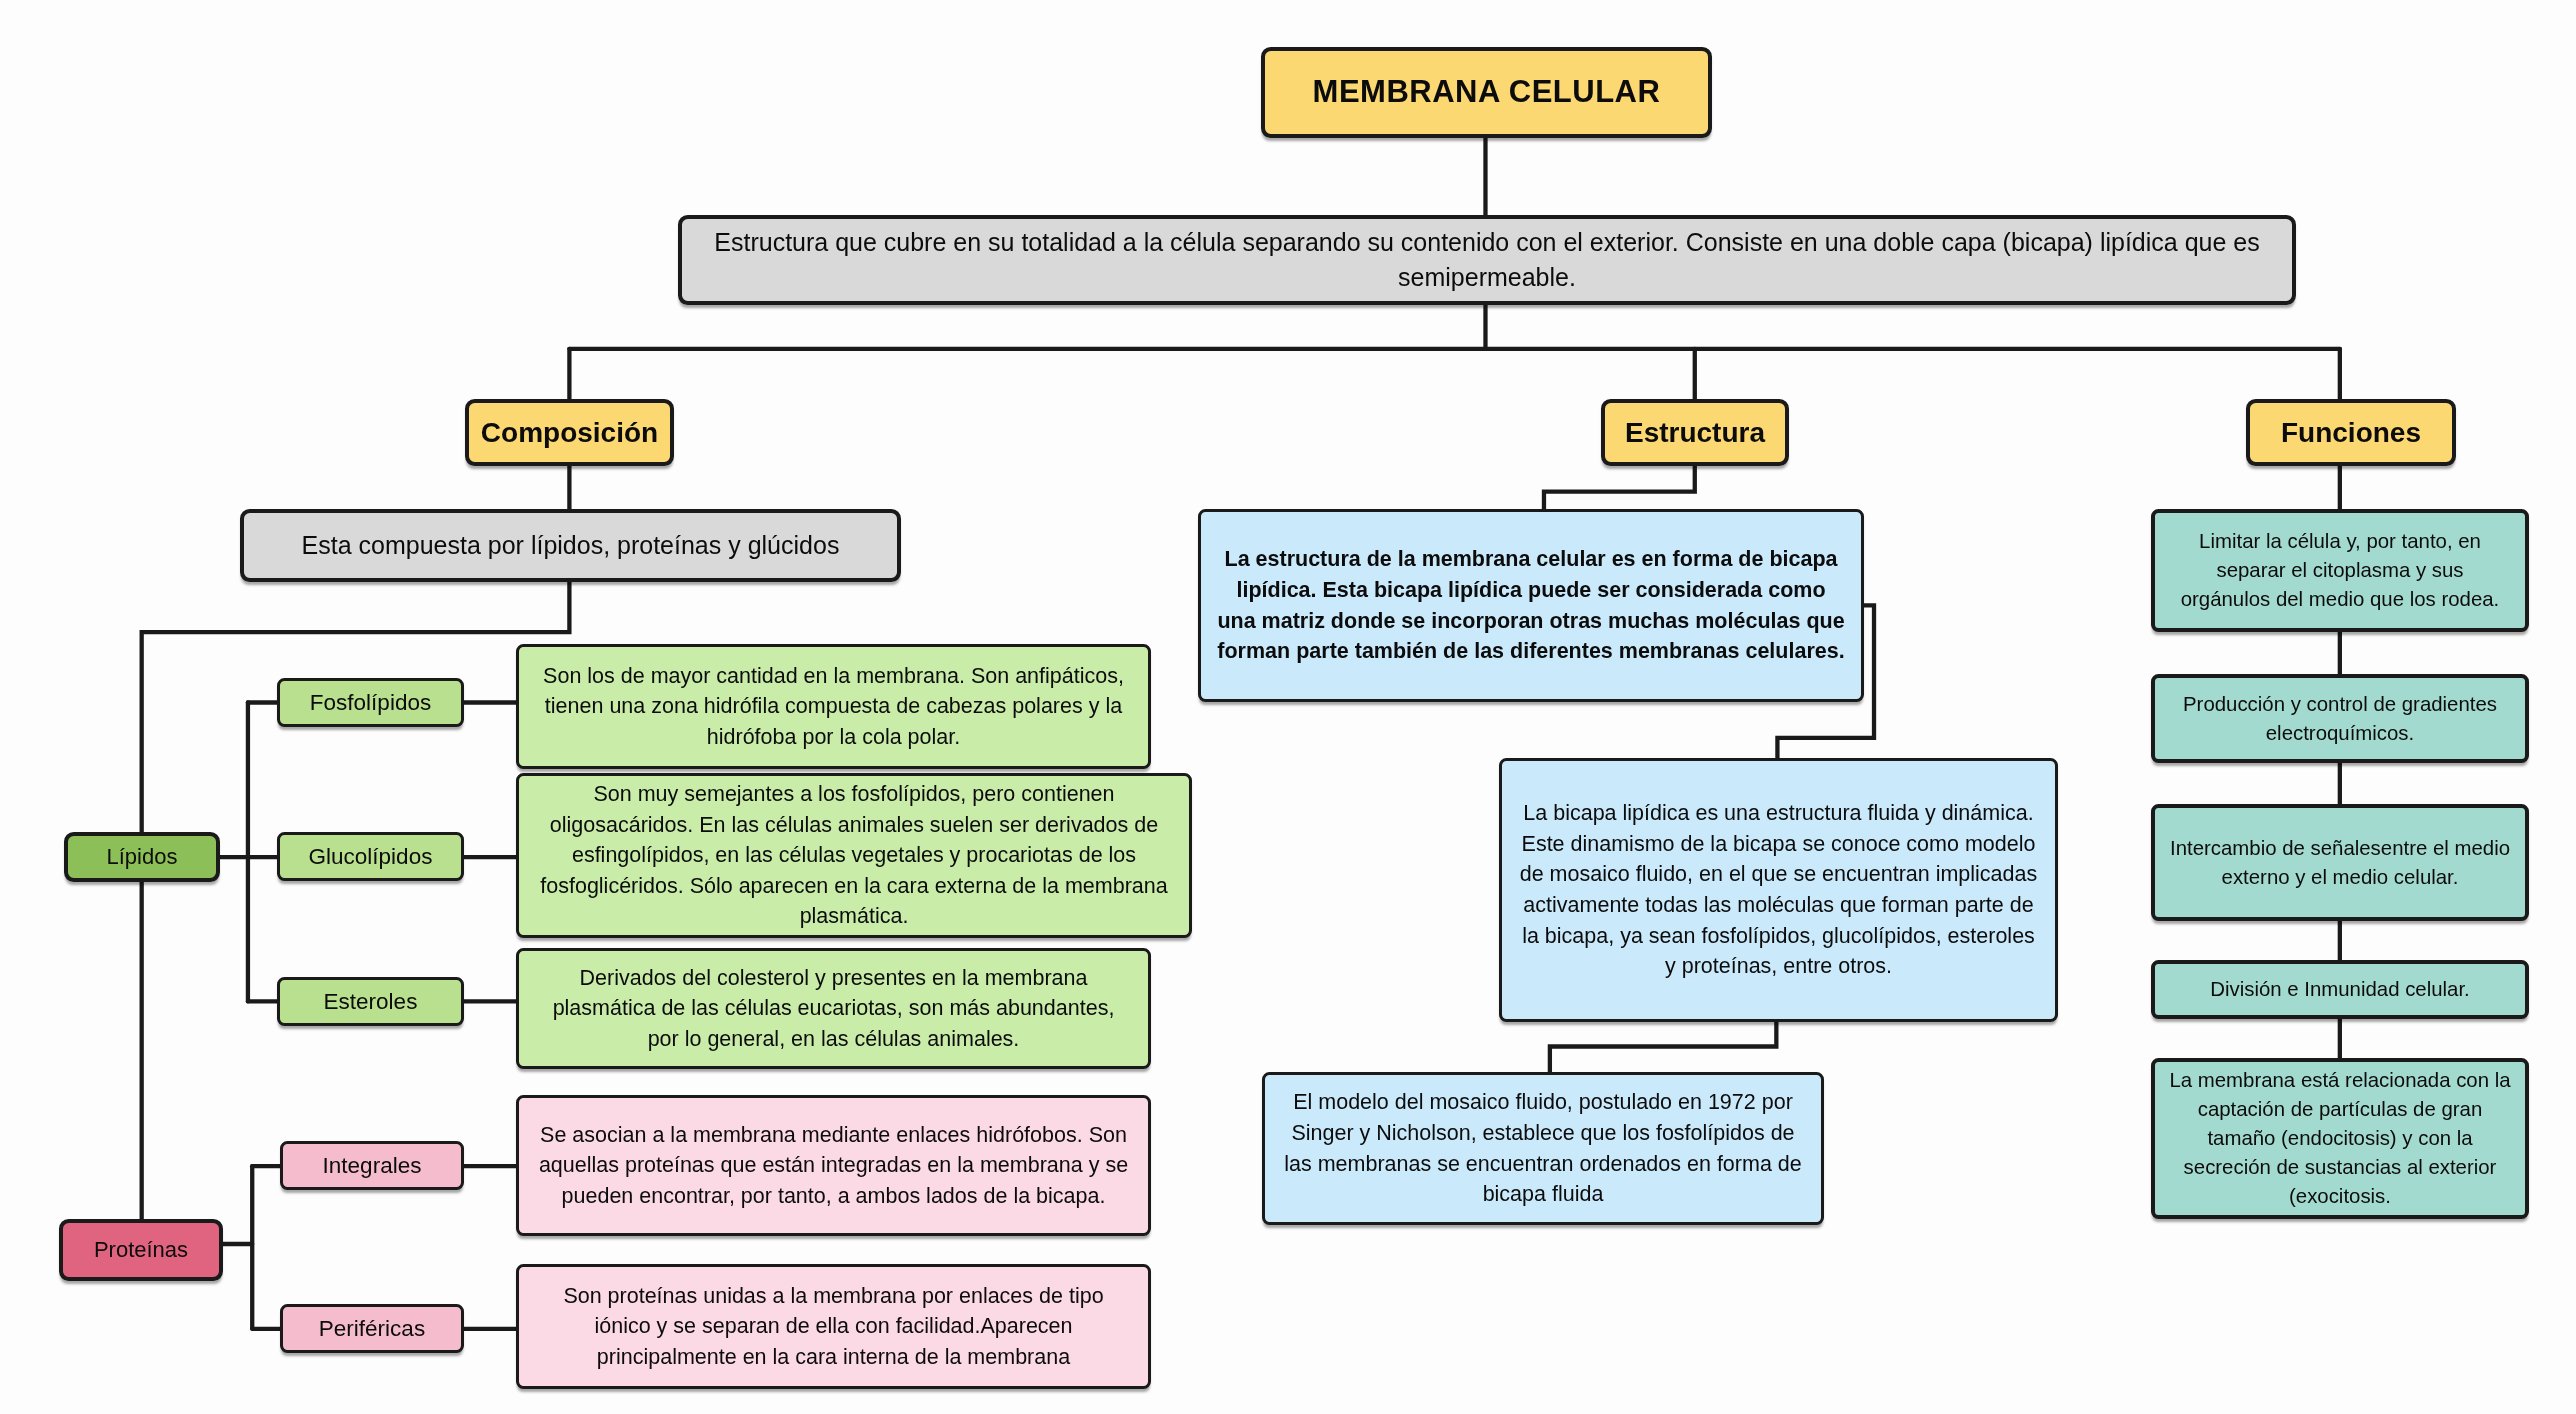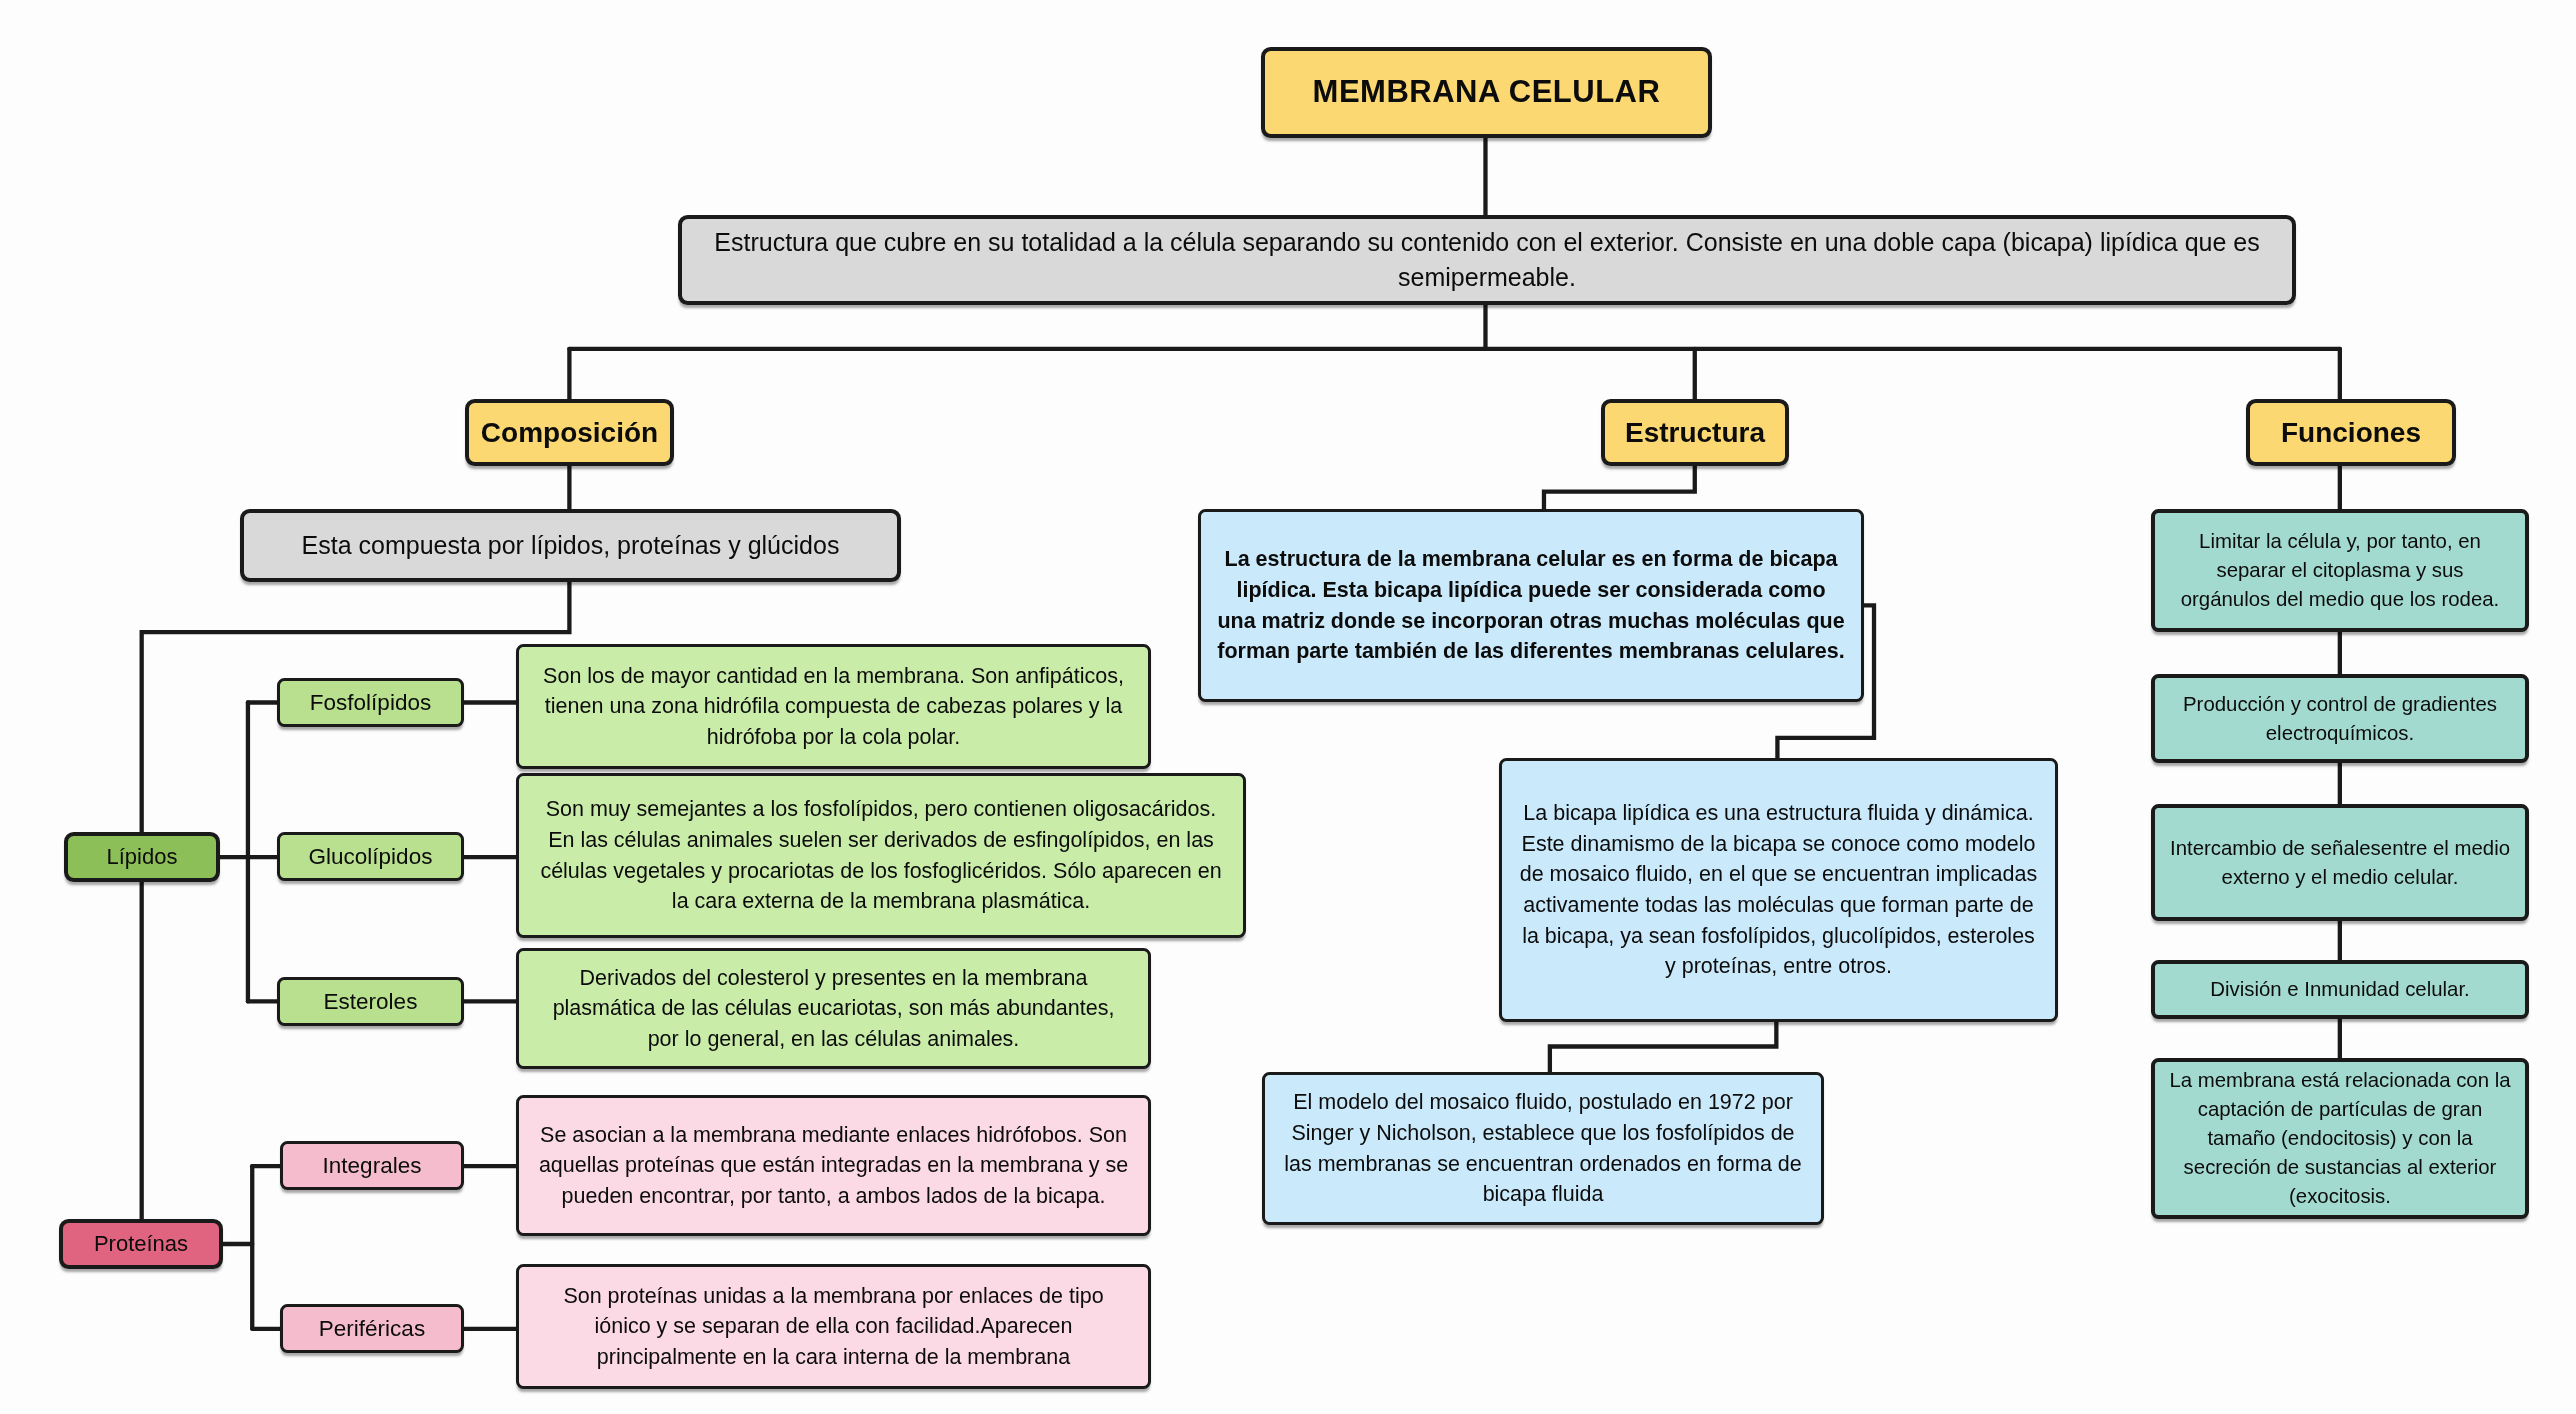--- a/index.html
+++ b/index.html
@@ -136,32 +136,32 @@
     <div class="node green-mid small-tag" style="left:277px; top:678px; width:187px; height:49px;">
       <span>Fosfolípidos</span>
     </div>
     <div class="node green-light body-node" style="left:516px; top:644px; width:635px; height:125px;">
       <span>Son los de mayor cantidad en la membrana. Son anfipáticos, tienen una zona hidrófila compuesta de cabezas polares y la hidrófoba por la cola polar.</span>
     </div>
 
     <div class="node green-mid small-tag" style="left:277px; top:832px; width:187px; height:49px;">
       <span>Glucolípidos</span>
     </div>
-    <div class="node green-light body-node" style="left:516px; top:773px; width:730px; height:165px;">
+    <div class="node green-light body-node" style="left:516px; top:773px; width:676px; height:165px;">
       <span>Son muy semejantes a los fosfolípidos, pero contienen oligosacáridos. En las células animales suelen ser derivados de esfingolípidos, en las células vegetales y procariotas de los fosfoglicéridos. Sólo aparecen en la cara externa de la membrana plasmática.</span>
     </div>
 
     <div class="node green-mid small-tag" style="left:277px; top:977px; width:187px; height:49px;">
       <span>Esteroles</span>
     </div>
     <div class="node green-light body-node" style="left:516px; top:948px; width:635px; height:121px;">
       <span>Derivados del colesterol y presentes en la membrana plasmática de las células eucariotas, son más abundantes, por lo general, en las células animales.</span>
     </div>
 
-    <div class="node pink-dark tag-node" style="left:59px; top:1219px; width:164px; height:50px;">
+    <div class="node pink-dark tag-node" style="left:59px; top:1219px; width:164px; height:62px;">
       <span>Proteínas</span>
     </div>
 
     <div class="node pink-mid small-tag" style="left:280px; top:1141px; width:184px; height:49px;">
       <span>Integrales</span>
     </div>
     <div class="node pink-light body-node" style="left:516px; top:1095px; width:635px; height:141px;justify-content:center;">
       <span>Se asocian a la membrana mediante enlaces hidrófobos. Son aquellas proteínas que están integradas en la membrana y se pueden encontrar, por tanto, a ambos lados de la bicapa.</span>
     </div>
 

